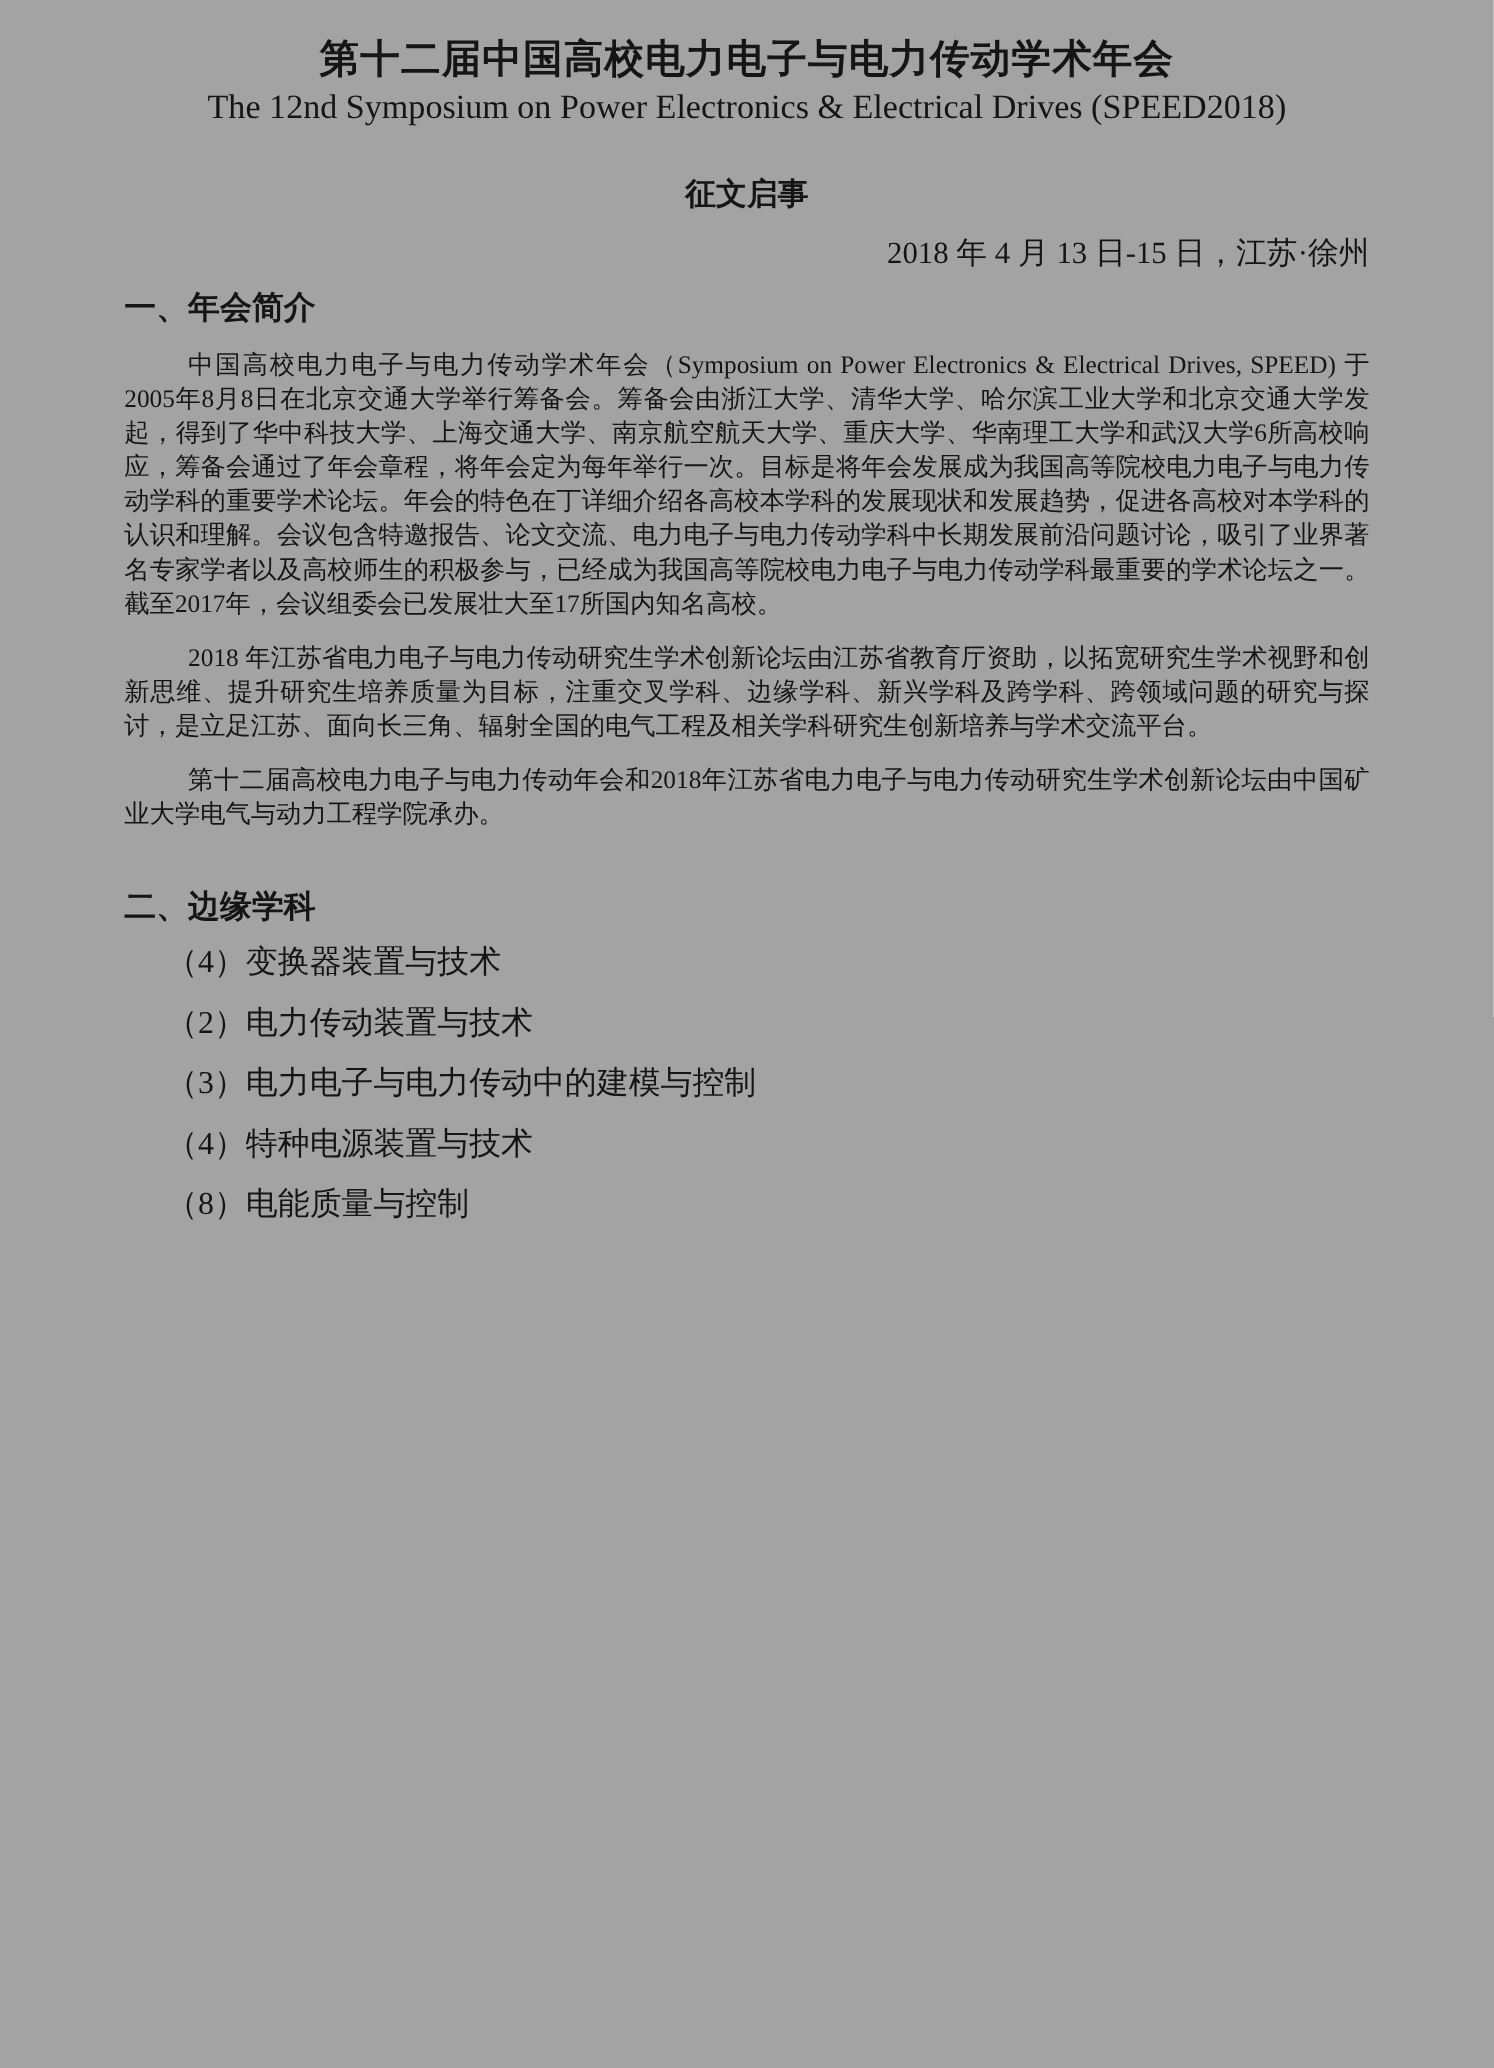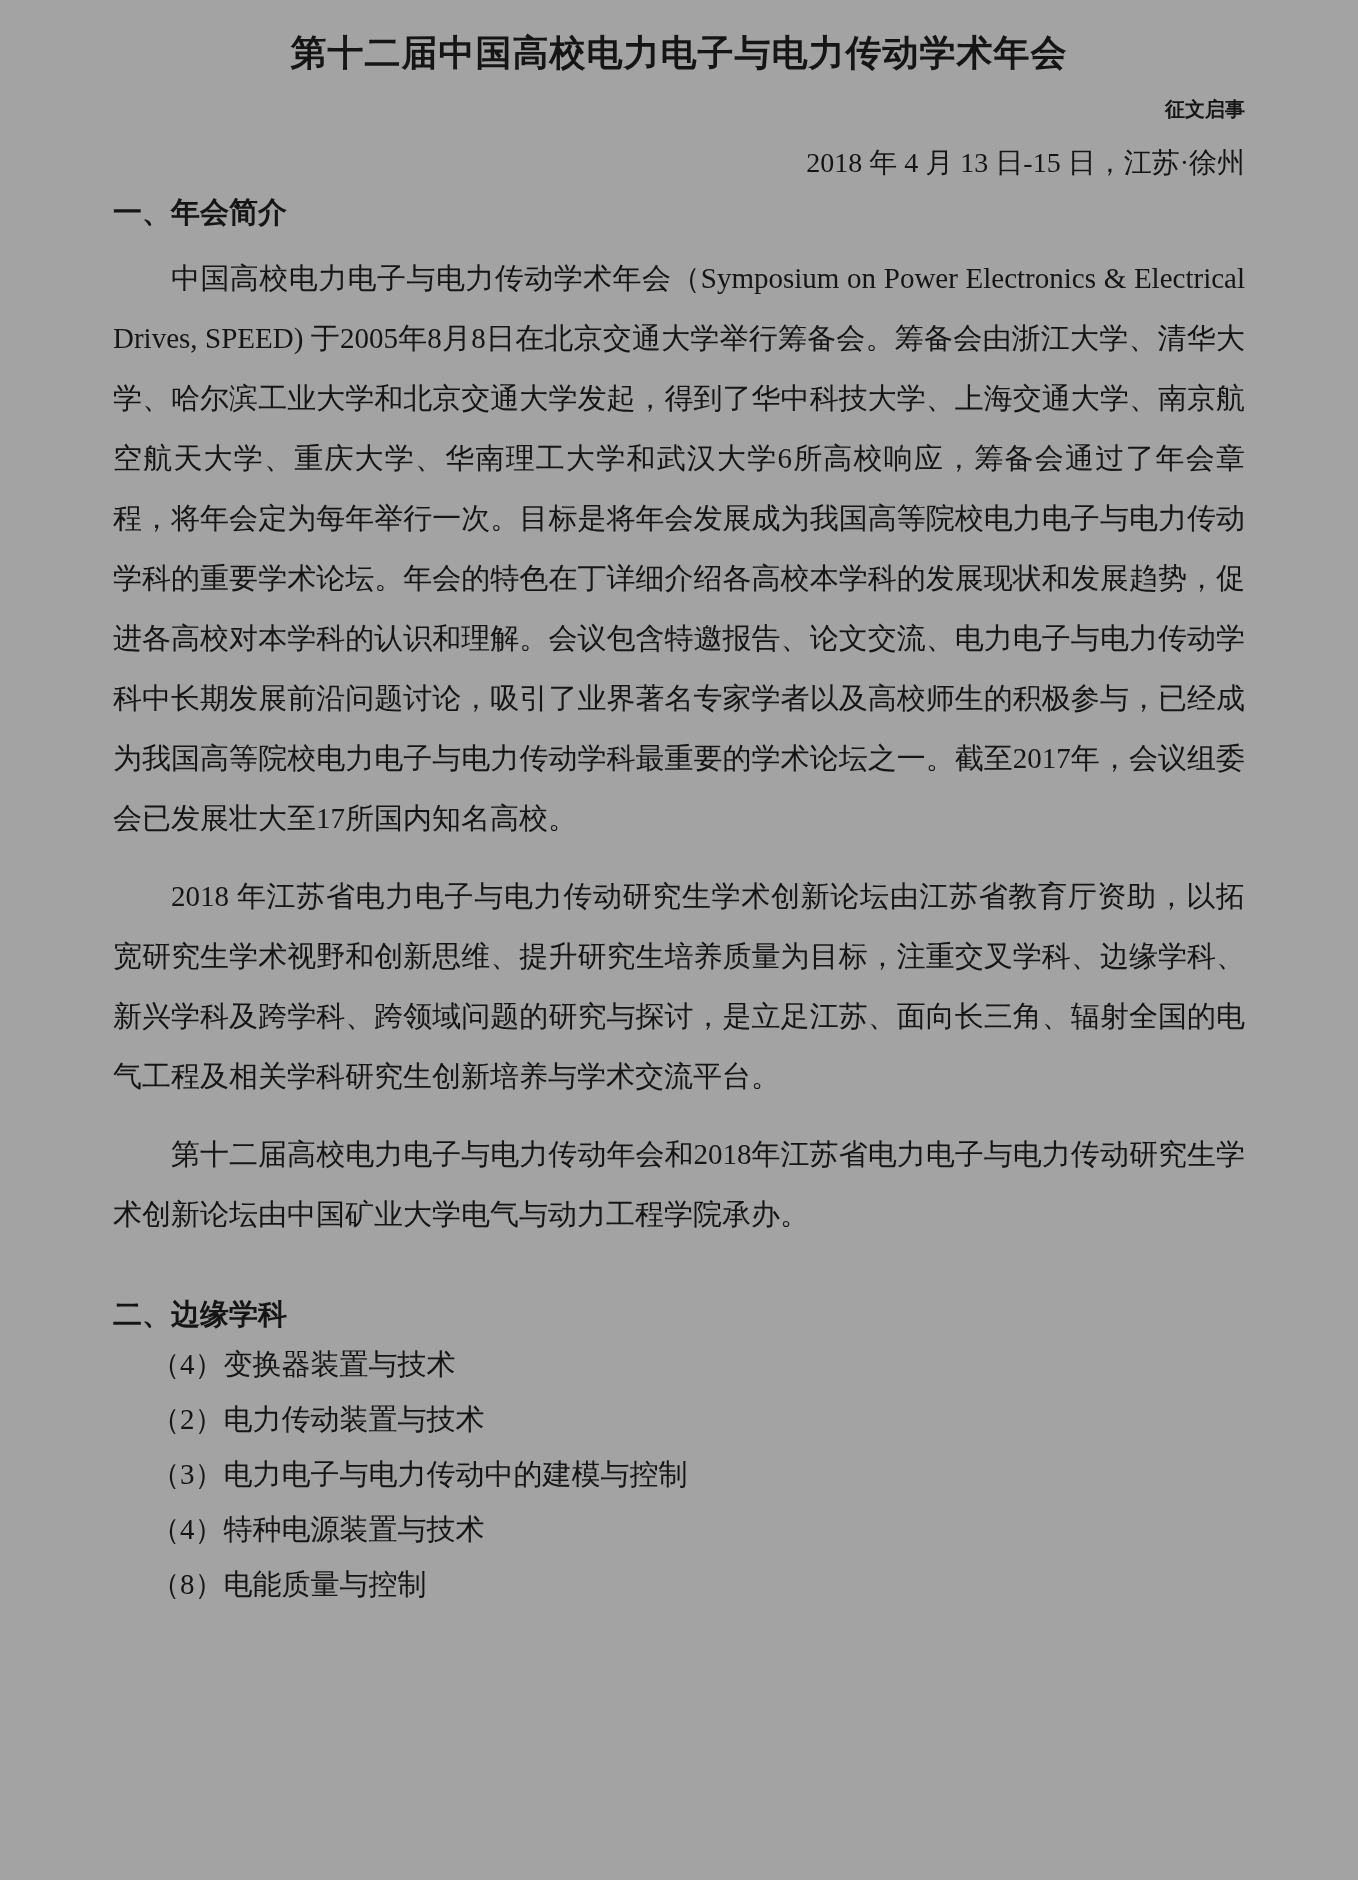--- a/index.html
+++ b/index.html
@@ -31,62 +31,63 @@
     line-height: 42px;
   }
   .forum-title {
     font-size: 32px;
     font-weight: bold;
     text-align: center;
     line-height: 46px;
     margin-top: 26px;
   }
   .doc-title {
-    font-size: 20px;
+    font-size: 28px;
     font-weight: bold;
-    text-align: right;
+    text-align: center;
     line-height: 46px;
-    margin-top: 10px;
+    margin-top: 36px;
   }
   .date-line {
     font-size: 28px;
     text-align: right;
     line-height: 42px;
     margin-top: 10px;
   }
   .sec-heading {
     font-size: 29px;
     font-weight: bold;
     line-height: 44px;
   }
   .sec-heading.sec1 { margin-top: 6px; }
   .sec-heading.sec2 { margin-top: 48px; }
   .body-para {
-    font-size: 29px;
-    line-height: 60px;
+    font-size: 23px;
+    line-height: 31px;
     text-align: justify;
     text-indent: 58px;
     margin: 18px 0 0 0;
   }
   .body-para.tight { margin-top: 14px; }
   .scope-list { margin-top: 0; }
   .list-item {
     font-size: 29px;
     line-height: 53px;
     padding-left: 38px;
     margin-top: 2px;
   }
 </style>
 </head>
 <body>
 
 <div class="page">
 
   <div class="title-cn">第十二届中国高校电力电子与电力传动学术年会</div>
 
+  <div class="title-en">The 12nd Symposium on Power Electronics &amp; Electrical Drives (SPEED2018)</div>
 
 
   <div class="doc-title">征文启事</div>
 
   <div class="date-line">2018 年 4 月 13 日-15 日，江苏·徐州</div>
 
   <div class="sec-heading sec1">一、年会简介</div>
 
   <p class="body-para tight">中国高校电力电子与电力传动学术年会（Symposium on Power Electronics &amp; Electrical Drives, SPEED) 于2005年8月8日在北京交通大学举行筹备会。筹备会由浙江大学、清华大学、哈尔滨工业大学和北京交通大学发起，得到了华中科技大学、上海交通大学、南京航空航天大学、重庆大学、华南理工大学和武汉大学6所高校响应，筹备会通过了年会章程，将年会定为每年举行一次。目标是将年会发展成为我国高等院校电力电子与电力传动学科的重要学术论坛。年会的特色在丁详细介绍各高校本学科的发展现状和发展趋势，促进各高校对本学科的认识和理解。会议包含特邀报告、论文交流、电力电子与电力传动学科中长期发展前沿问题讨论，吸引了业界著名专家学者以及高校师生的积极参与，已经成为我国高等院校电力电子与电力传动学科最重要的学术论坛之一。截至2017年，会议组委会已发展壮大至17所国内知名高校。</p>
 

